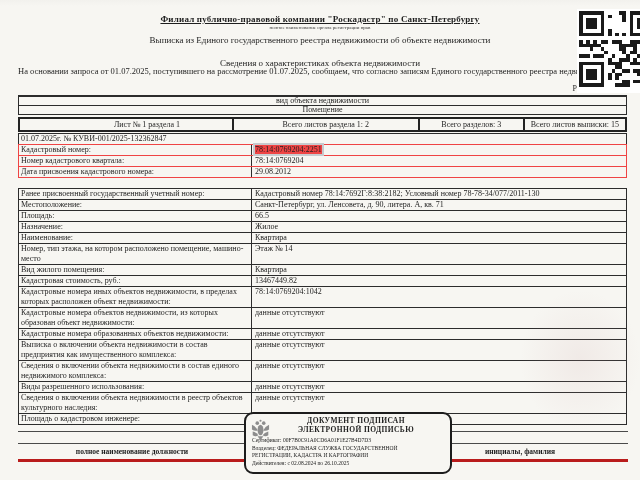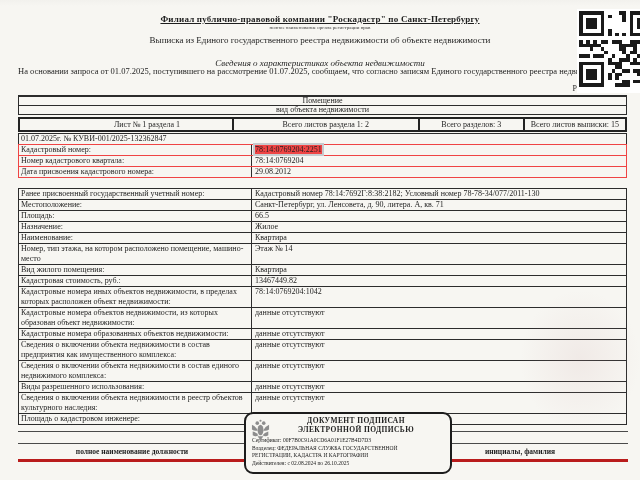--- a/index.html
+++ b/index.html
@@ -8,21 +8,21 @@
     background:#f7f6f2;
     font-family:"Liberation Serif", serif;
     color:#1e1e1e; overflow:hidden;
     -webkit-font-smoothing:antialiased;
   }
   
   .hdr{position:absolute; left:0; top:0; width:640px; text-align:center;}
   .org-name{margin-top:14px; font-size:9px; font-weight:bold; text-decoration:underline; letter-spacing:.2px;}
   .org-caption{font-size:5px; color:#3c3c3c; margin-top:1px;}
   .doc-title{font-size:9px; margin-top:5px;}
-  .section-title{font-size:9px; margin-top:13px;font-style:italic;}
+  .section-title{font-size:9px; margin-top:13px;}
   .basis{position:absolute; left:18px; top:66px; width:600px; font-size:8.5px; text-align:left;}
   .page-label{position:absolute; right:14px; top:84px; font-size:8px;}
   
   .qr{position:absolute; left:577px; top:9px; width:80px; height:80px; background:#fff; padding:2px;}
   .qr svg{display:block; width:76px; height:76px;}
   
   .tables{position:absolute; left:18px; top:95px; width:609px;}
   .tblA{border:1px solid #2c2c2c; border-top-width:2px;}
   .tblA .trow{font-size:8px; line-height:8px; text-align:center; padding:0;}
   .tblA .trow + .trow{border-top:1px solid #2c2c2c;}
@@ -292,22 +292,22 @@
         <rect x="13" y="20" width="1" height="1" fill="#1a1a1a"></rect>
         <rect x="18" y="20" width="1" height="1" fill="#1a1a1a"></rect>
         <rect x="19" y="20" width="1" height="1" fill="#1a1a1a"></rect>
         <rect x="20" y="20" width="1" height="1" fill="#1a1a1a"></rect>
       </svg>
   </div>
 
   <div class="tables">
 
     <div class="tblA">
+      <div class="trow">вид объекта недвижимости</div>
       <div class="trow">Помещение</div>
-      <div class="trow">вид объекта недвижимости</div>
     </div>
 
     <div class="tblB">
       <div class="cell cB0">Лист № 1 раздела 1</div>
       <div class="cell cB1">Всего листов раздела 1: 2</div>
       <div class="cell cB2">Всего разделов: 3</div>
       <div class="cell cB3">Всего листов выписки: 15</div>
     </div>
 
     <div class="tblC">
@@ -382,21 +382,21 @@
           <div class="cell label">Кадастровые номера объектов недвижимости, из которых образован объект недвижимости:</div>
           <div class="cell value"><span class="val-text">данные отсутствуют</span></div>
         </div>
 
         <div class="row">
           <div class="cell label">Кадастровые номера образованных объектов недвижимости:</div>
           <div class="cell value"><span class="val-text">данные отсутствуют</span></div>
         </div>
 
         <div class="row">
-          <div class="cell label">Сведения о включении объекта недвижимости в состав предприятия как имущественного комплекса:</div>
+          <div class="cell label">Выписка о включении объекта недвижимости в состав предприятия как имущественного комплекса:</div>
           <div class="cell value"><span class="val-text">данные отсутствуют</span></div>
         </div>
 
         <div class="row">
           <div class="cell label">Сведения о включении объекта недвижимости в состав единого недвижимого комплекса:</div>
           <div class="cell value"><span class="val-text">данные отсутствуют</span></div>
         </div>
 
         <div class="row">
           <div class="cell label">Виды разрешенного использования:</div>

